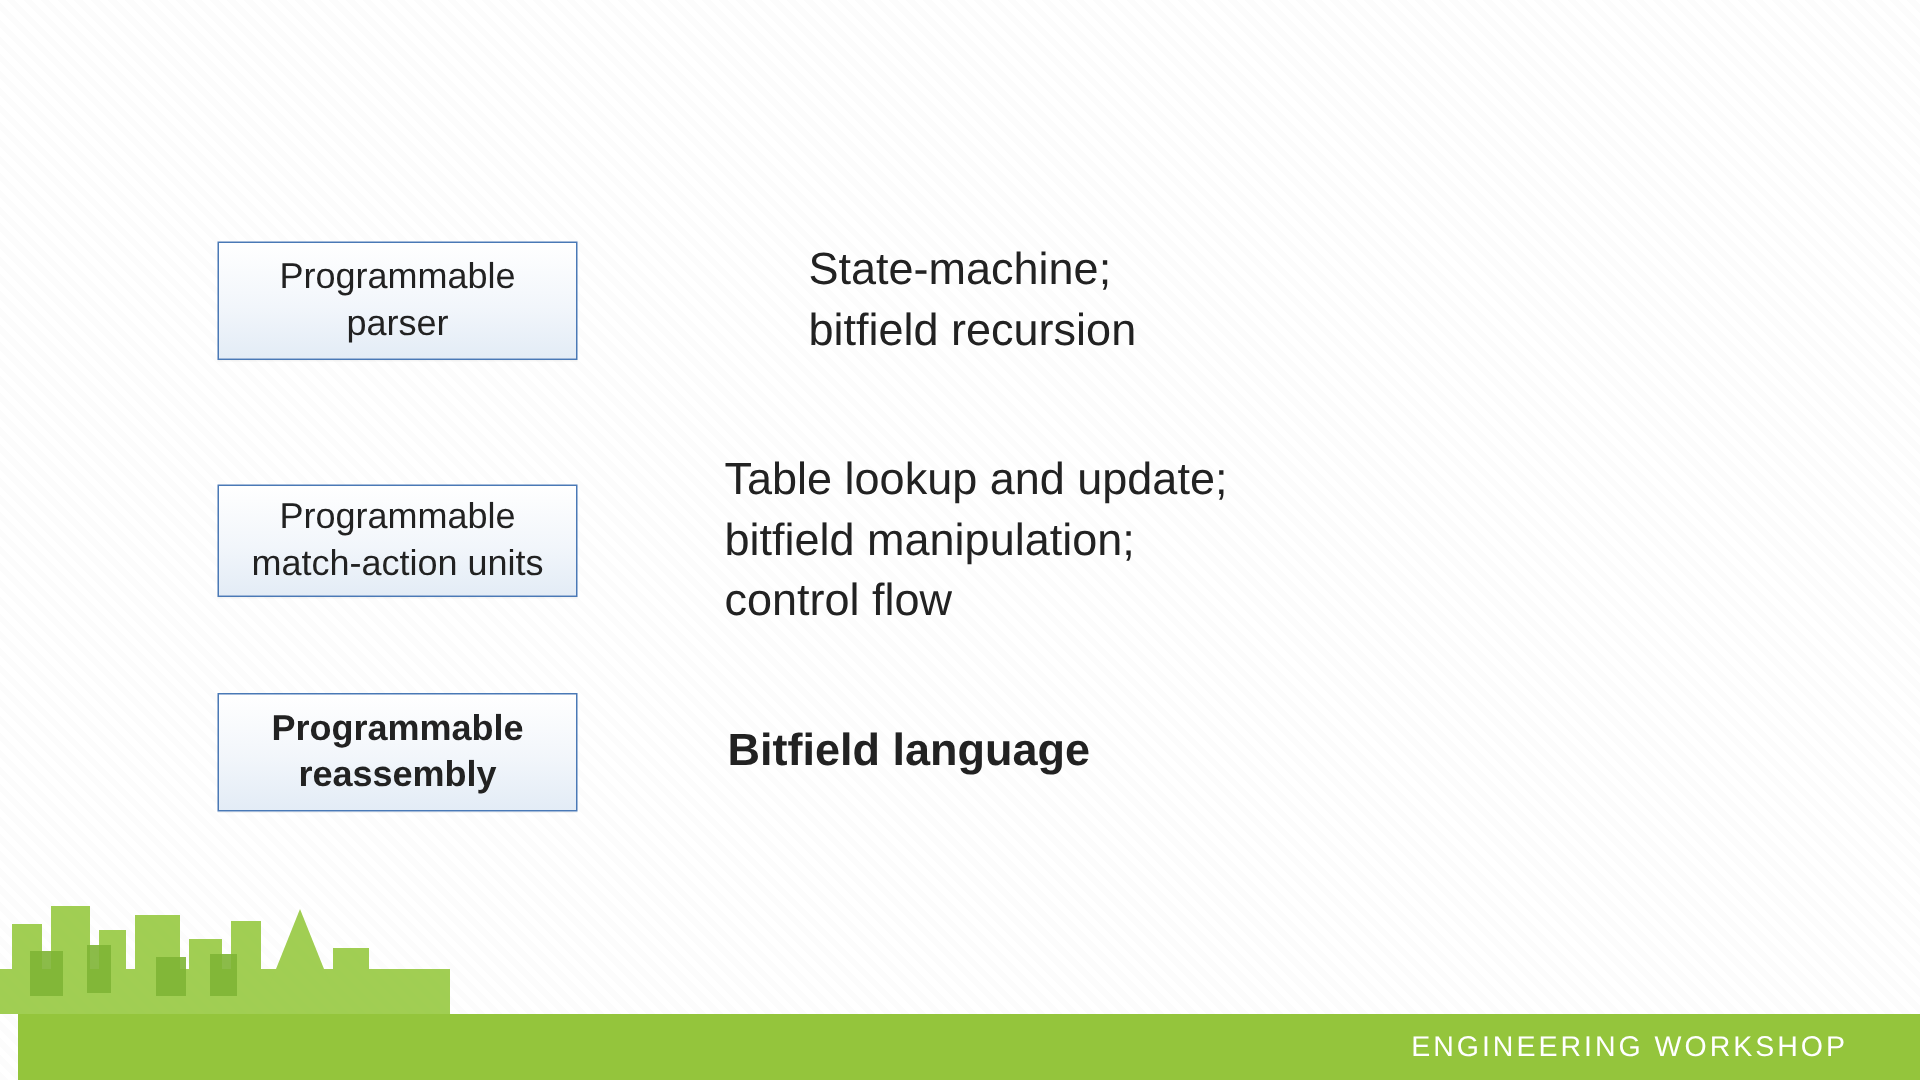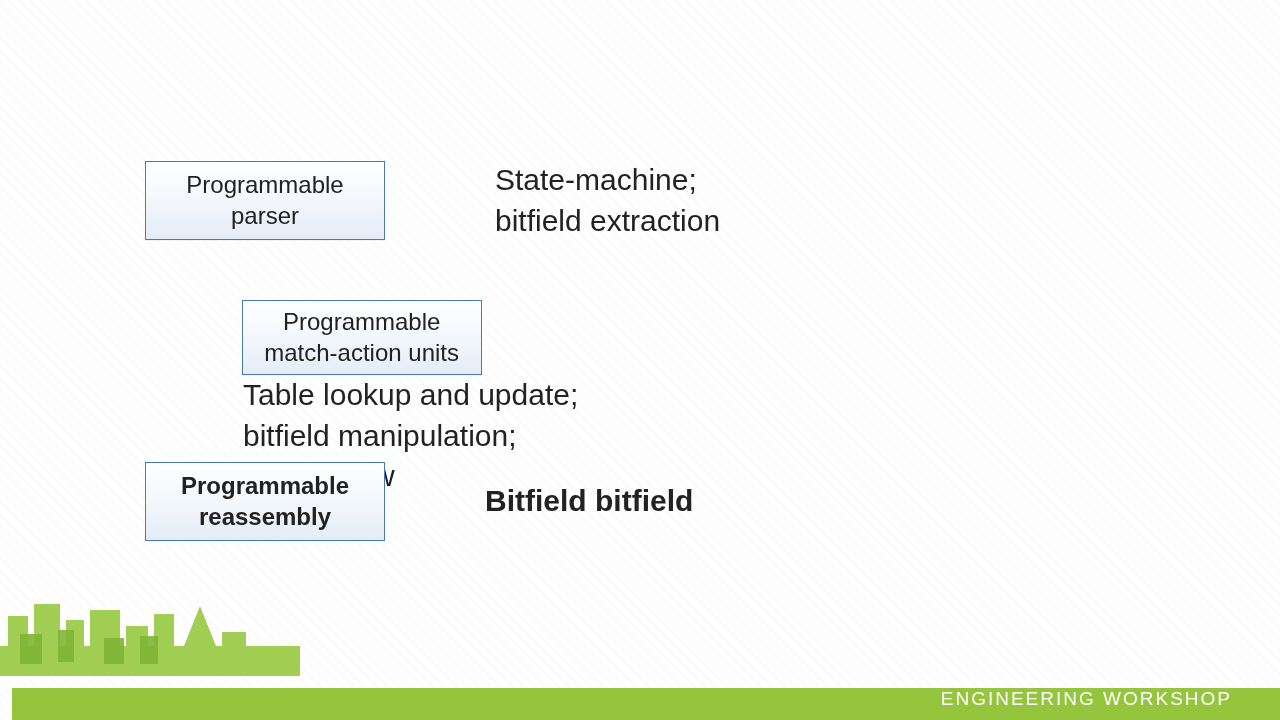--- a/index.html
+++ b/index.html
@@ -32,38 +32,38 @@
     line-height: 1.28;
     padding: 8px 6px;
     box-shadow: 0 1px 0 rgba(0,0,0,0.04);
   }
   .desc {
     font-size: 30px;
     color: #222;
     line-height: 1.35;
     white-space: pre-line;
   }
-  .row1 { left: 145px; top: 160px; }
+  .row1 { left: 145px; top: 160px; gap: 44px; }
   .row1 .desc { margin-left: 110px; }
-  .row2 { left: 145px; top: 300px; flex-direction: column; }
+  .row2 { left: 145px; top: 300px; }
   .row2 .box { padding: 6px 6px; }
   .row2 .desc { margin-left: 98px; }
   .row3 { left: 145px; top: 462px; font-weight: bold; }
   .row3 .desc { margin-left: 100px; }
   .footnote {
     position: absolute;
     left: 145px;
     top: 590px;
     font-size: 31px;
     color: #222;
   }
   .footer-bar {
     position: absolute;
     left: 12px; right: 0; bottom: 0;
-    height: 32px;
+    height: 44px;
     background: #94c53c;
   }
   .footer-text {
     position: absolute;
     right: 48px;
     bottom: 10px;
     color: #ffffff;
     font-size: 19px;
     letter-spacing: 2px;
   }
@@ -81,36 +81,36 @@
 </head>
 <body>
 
 <div class="slide">
 
 
   <div class="row row1">
     <div class="box">Programmable
 parser</div>
     <div class="desc">State-machine;
-bitfield extraction</div>
+bitfield recursion</div>
   </div>
 
   <div class="row row2">
     <div class="box">Programmable
 match-action
 units</div>
     <div class="desc">Table lookup and update;
 bitfield manipulation;
 control flow</div>
   </div>
 
   <div class="row row3">
     <div class="box">Programmable
 reassembly</div>
-    <div class="desc">Bitfield bitfield</div>
+    <div class="desc">Bitfield language</div>
   </div>
 
 
   <div class="skyline">
     <svg viewBox="0 0 300 90" preserveAspectRatio="none">
       <g fill="#9ccc4a" opacity="0.95">
         <rect x="0" y="60" width="300" height="30"></rect>
         <rect x="8" y="30" width="20" height="40"></rect>
         <rect x="34" y="18" width="26" height="55"></rect>
         <rect x="66" y="34" width="18" height="40"></rect>

